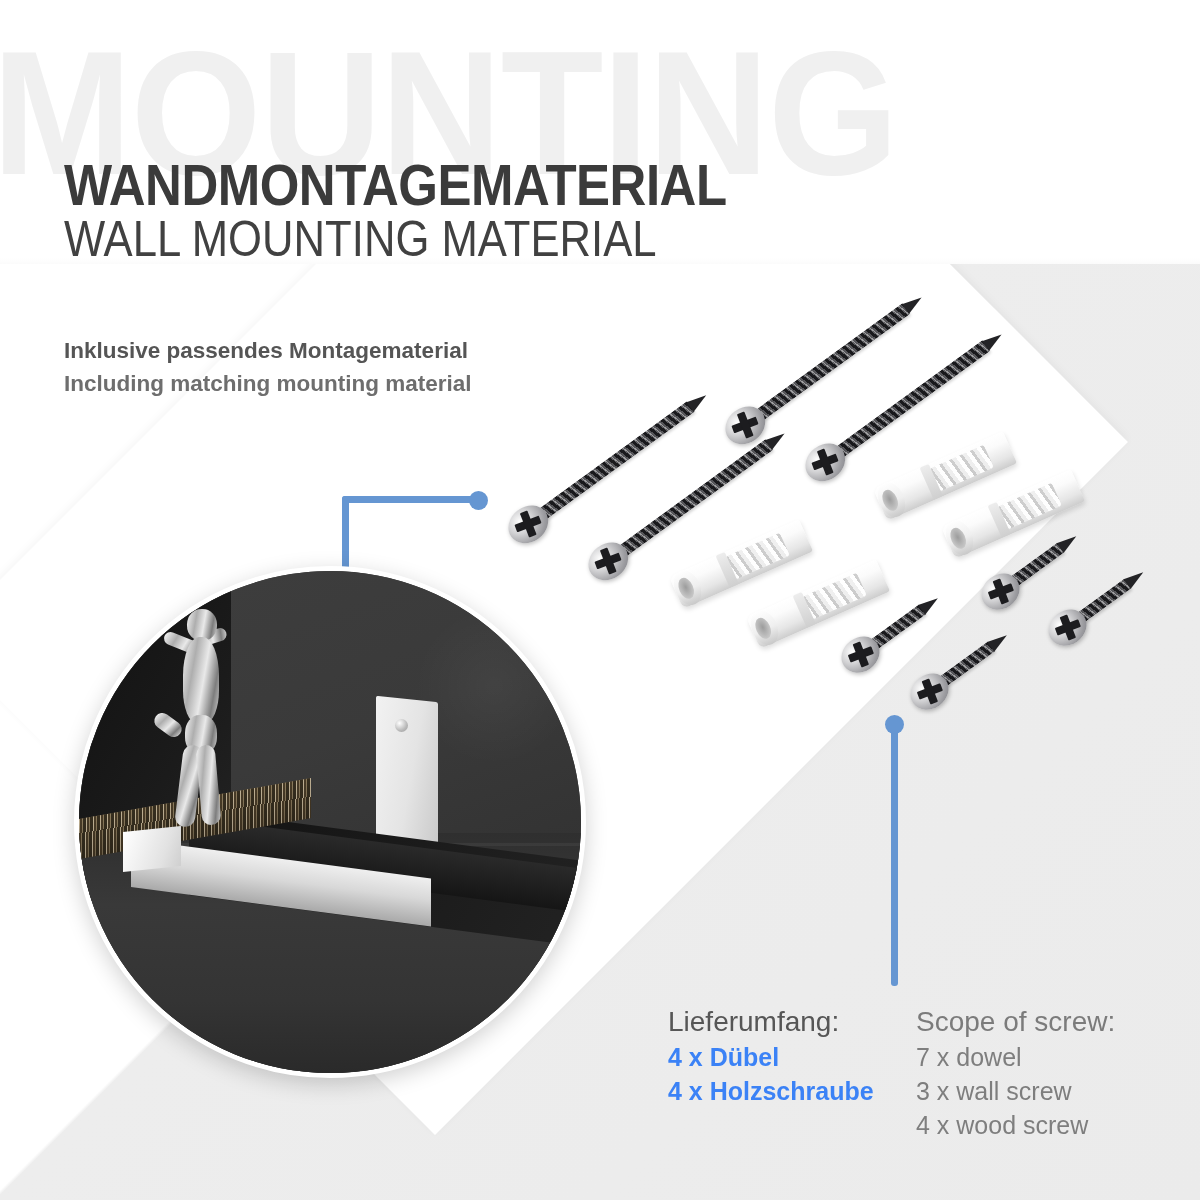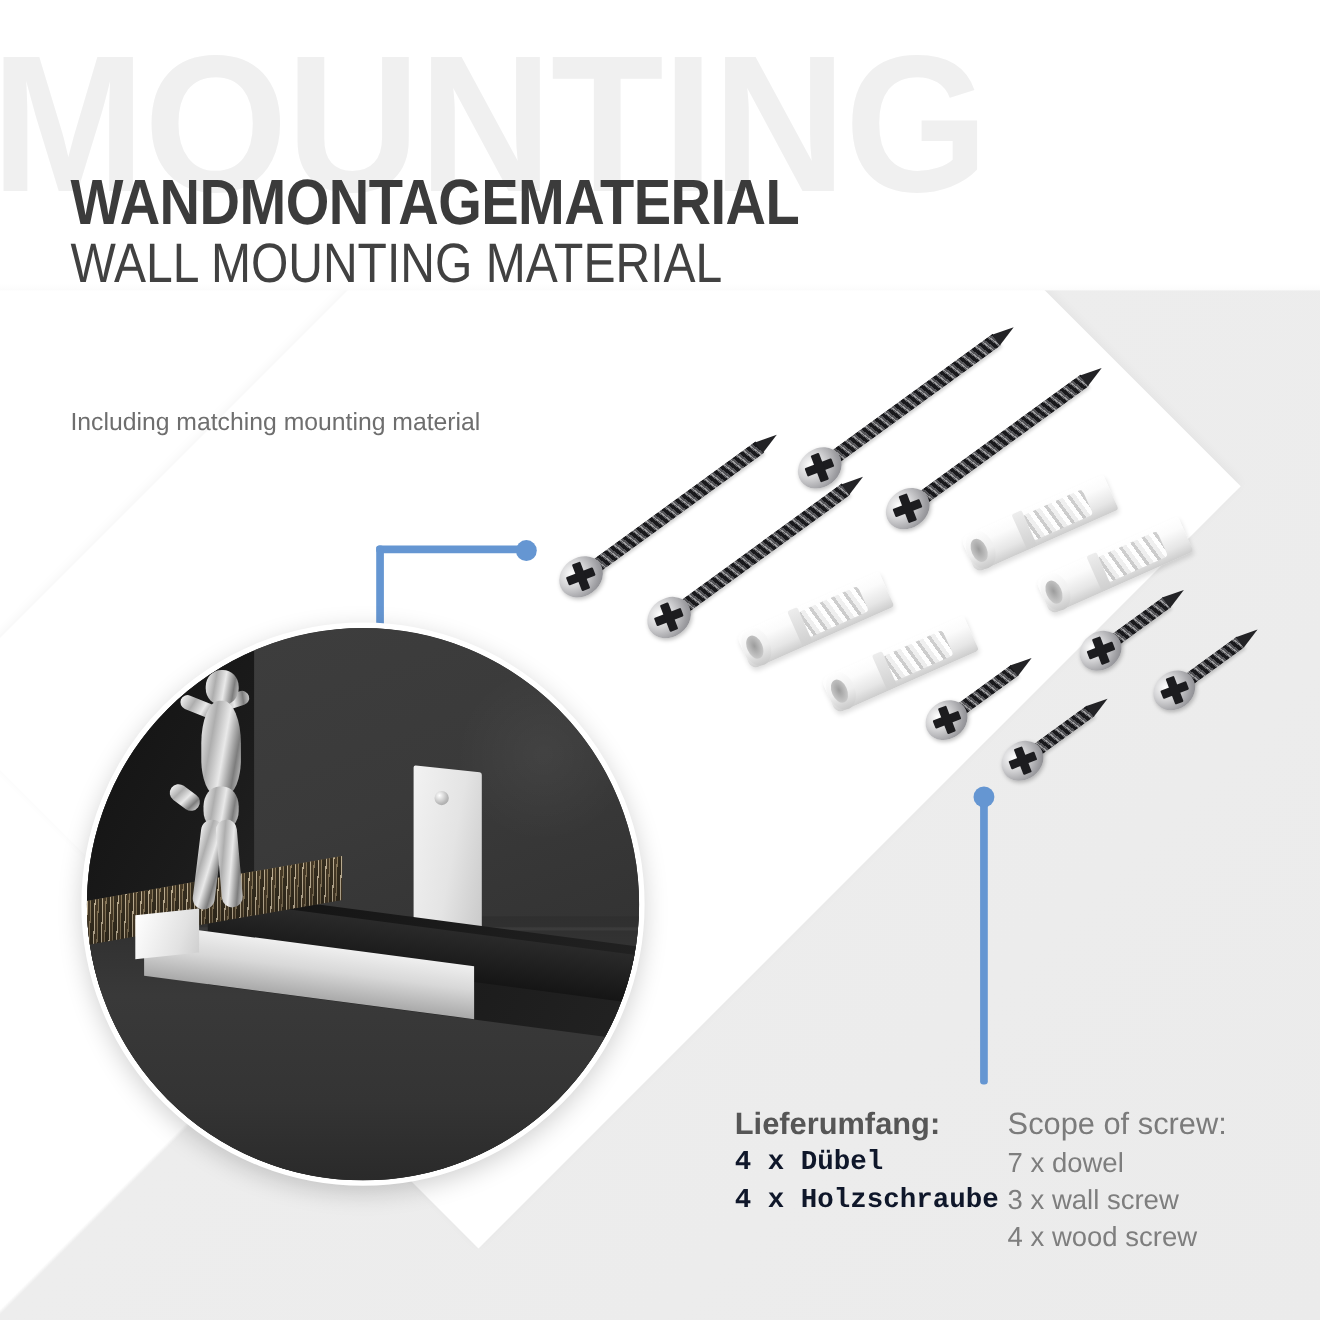--- a/index.html
+++ b/index.html
@@ -82,21 +82,21 @@
   .lead-de {
     position: absolute; left: 64px; top: 336px;
     font-size: 22.5px; line-height: 30px;
     font-weight: 700;
     color: #555555;
     white-space: nowrap;
   }
   .lead-en {
     position: absolute; left: 64px; top: 369px;
     font-size: 22.5px; line-height: 30px;
-    font-weight: 400;
+    font-weight: 700;
     color: #6e6e6e;
     white-space: nowrap;
   }
 
   
   .callout-line { position: absolute; background: #6596d2; }
   .callout-dot {
     position: absolute; width: 19px; height: 19px;
     border-radius: 50%; background: #6596d2;
   }
@@ -281,41 +281,42 @@
   .scope { position: absolute; }
   .scope-head {
     font-size: 28px; line-height: 36px;
     white-space: nowrap;
   }
   .scope-item {
     font-size: 25px; line-height: 34px;
     white-space: nowrap;
   }
   #scope-de { left: 668px; top: 1004px; color: #565656; }
-  #scope-de .scope-head { font-weight: 700; color: #565656; }
-  #scope-de .scope-item { font-weight: 700; color: #0f172a; font-family: Liberation Mono, monospace; }
+  #scope-de .scope-head { font-weight: 400; color: #565656; }
+  #scope-de .scope-item { font-weight: 700; color: #3b82f6; }
   #scope-en { left: 916px; top: 1004px; color: #7b7b7b; }
   #scope-en .scope-head { font-weight: 400; color: #7b7b7b; }
   #scope-en .scope-item { font-weight: 400; color: #7e7e7e; }
 </style>
 </head>
 <body>
 
 <div id="stage">
 
   <div class="bg-gray-lower"></div>
   <div class="bg-white-wedge"></div>
   <div class="bg-top-white"></div>
   <div class="bg-top-edge"></div>
 
   <div class="watermark">MOUNTING</div>
 
   <div class="title-main">WANDMONTAGEMATERIAL</div>
   <div class="title-sub">WALL MOUNTING MATERIAL</div>
 
+  <div class="lead-de">Inklusive passendes Montagematerial</div>
   <div class="lead-en">Including matching mounting material</div>
 
   <div class="callout-line" id="callout-a-h"></div>
   <div class="callout-line" id="callout-a-v"></div>
   <div class="callout-dot" id="callout-a-dot"></div>
 
   <div class="callout-line" id="callout-b-v"></div>
   <div class="callout-dot" id="callout-b-dot"></div>
 
   <div class="photo-circle">

